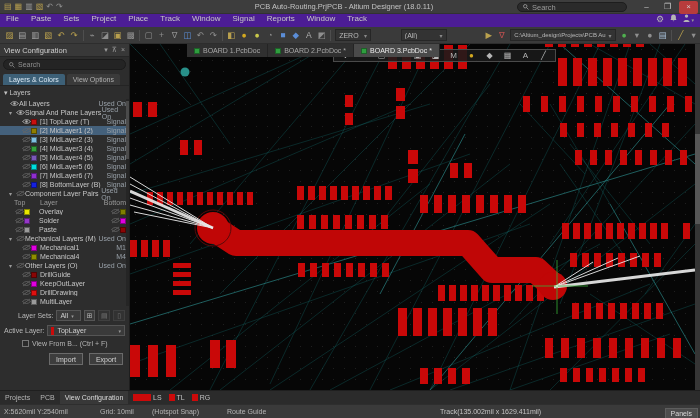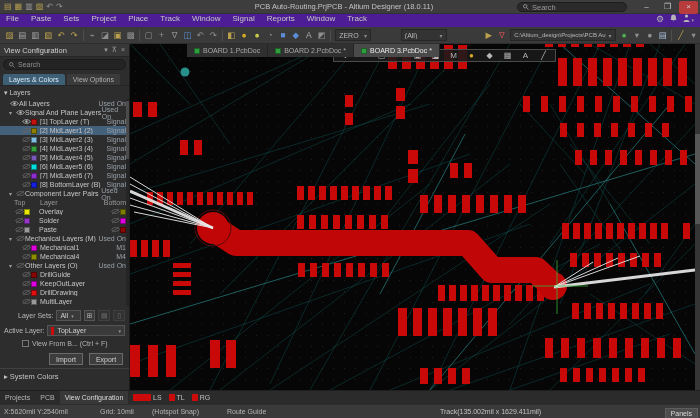--- a/index.html
+++ b/index.html
@@ -480,21 +480,20 @@
       </div>
     </div>
     <div class="ctl-row" style="padding-left:22px;">
       <span class="chk"></span>
       <span style="color:#b5b5b5;">View From B...  (Ctrl + F)</span>
     </div>
     <div class="ctl-row" style="justify-content:flex-end;gap:6px;padding-right:6px;padding-top:4px;">
       <div class="btn">Import</div>
       <div class="btn">Export</div>
     </div>
-    <div class="sys-colors">▸ <span>System Colors</span></div>
   </div>
 
   <div class="canvas">
     <svg id="pcb-svg" width="565" height="346">
         <line x1="258" y1="0" x2="80" y2="346" stroke="#136a6a" stroke-width="0.7" opacity="0.5"></line>
         <line x1="300" y1="0" x2="140" y2="340" stroke="#136a6a" stroke-width="0.7" opacity="0.5"></line>
         <line x1="340" y1="0" x2="90" y2="250" stroke="#136a6a" stroke-width="0.7" opacity="0.5"></line>
         <line x1="380" y1="0" x2="180" y2="346" stroke="#136a6a" stroke-width="0.7" opacity="0.5"></line>
         <line x1="420" y1="0" x2="240" y2="346" stroke="#136a6a" stroke-width="0.7" opacity="0.5"></line>
         <line x1="300" y1="60" x2="0" y2="150" stroke="#136a6a" stroke-width="0.7" opacity="0.5"></line>

